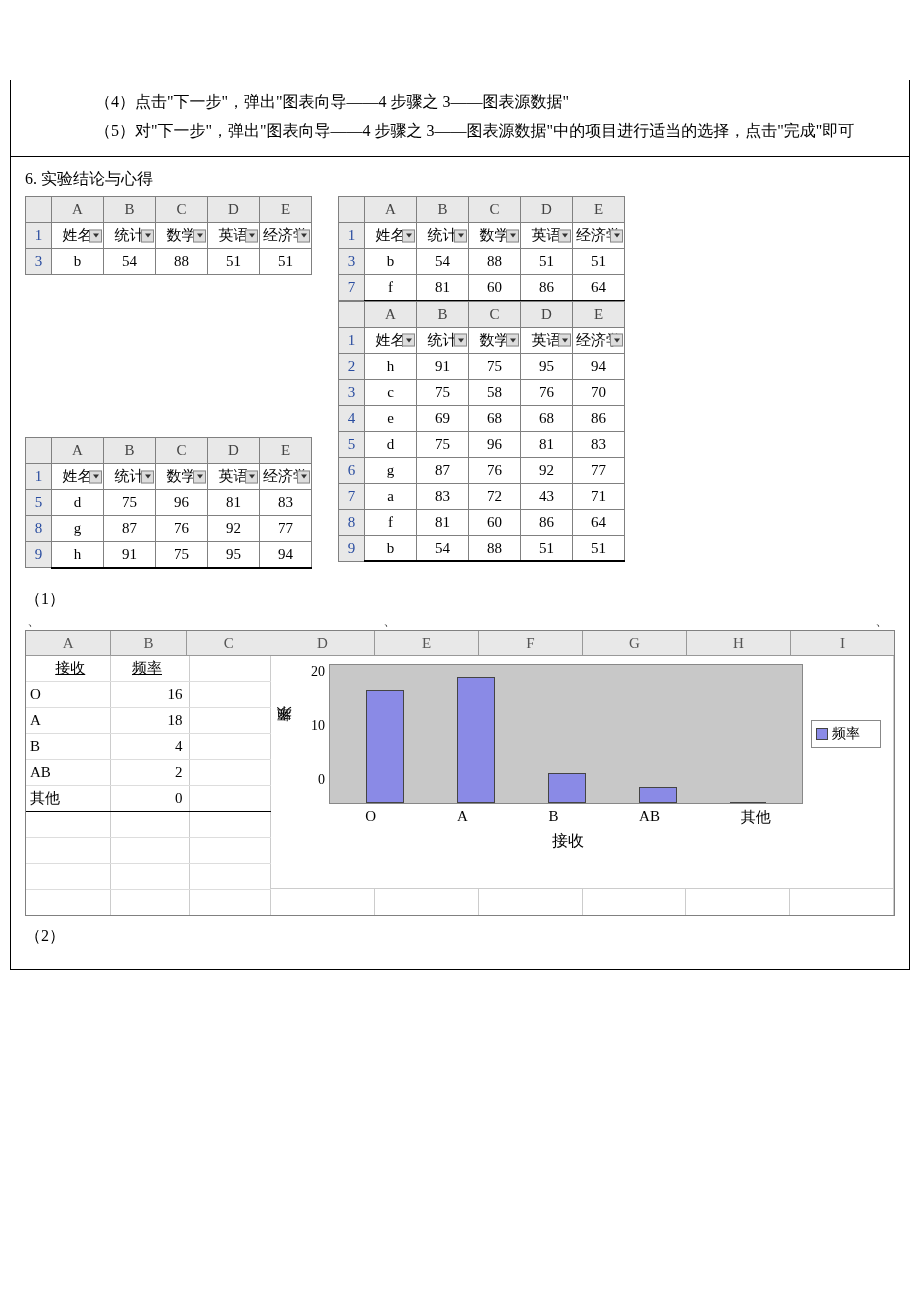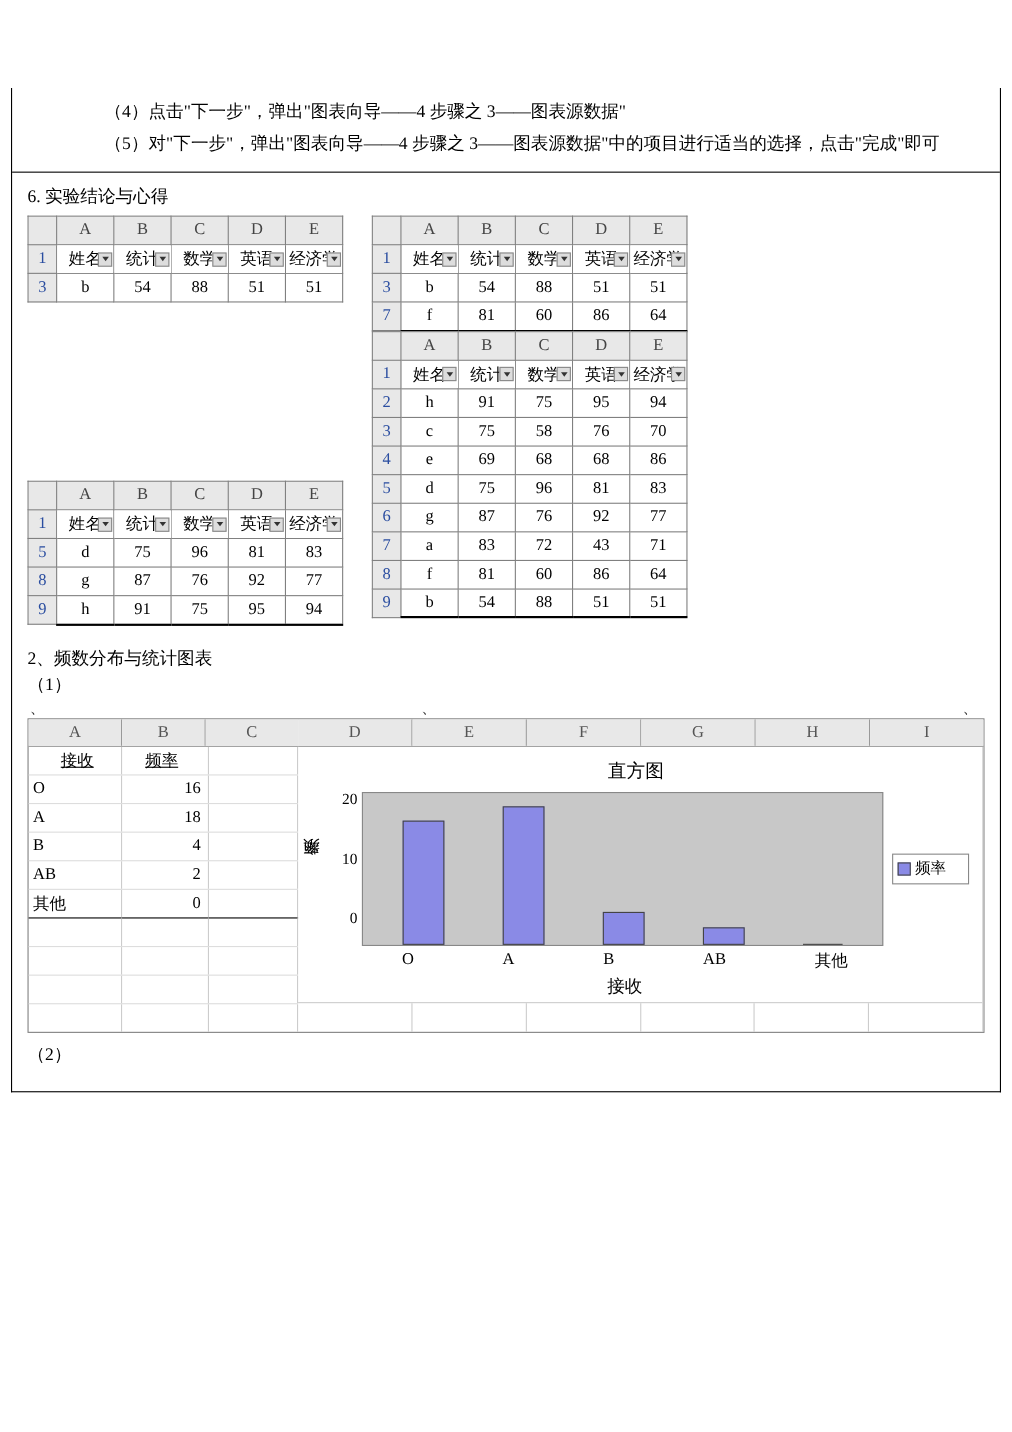--- a/index.html
+++ b/index.html
@@ -476,21 +476,20 @@
                   <td style="font-weight:normal;">54</td>
                   <td style="font-weight:normal;">88</td>
                   <td>51</td>
                   <td>51</td>
                 </tr>
         </tbody>
             </table>
       </div>
     </div>
 
-    <div class="para">2、频数分布与统计图表</div>
     <div class="para">（1）</div>
 
     <div style="display:flex;">
       <span class="backtick">、</span>
       <span style="flex:0 0 340px;"></span>
       <span class="backtick">、</span>
       <span style="flex:1;"></span>
       <span class="backtick" style="padding-right:6px;">、</span>
     </div>
 
@@ -558,21 +557,20 @@
       <div class="freq-right">
         <div class="chart-colheads">
           <div>D</div>
           <div>E</div>
           <div>F</div>
           <div>G</div>
           <div>H</div>
           <div style="border-right:none;">I</div>
         </div>
         <div class="chart-area">
-          <div class="chart-title">直方图</div>
           <div class="chart-body">
             <div class="ylabel">频率</div>
             <div class="yaxis">
               <span class="tick">20</span>
               <span class="tick">10</span>
               <span class="tick">0</span>
             </div>
             <div class="plot" id="plot">
                   <div class="bar" style="height: 80%;"></div>
                   <div class="bar" style="height: 90%;"></div>

